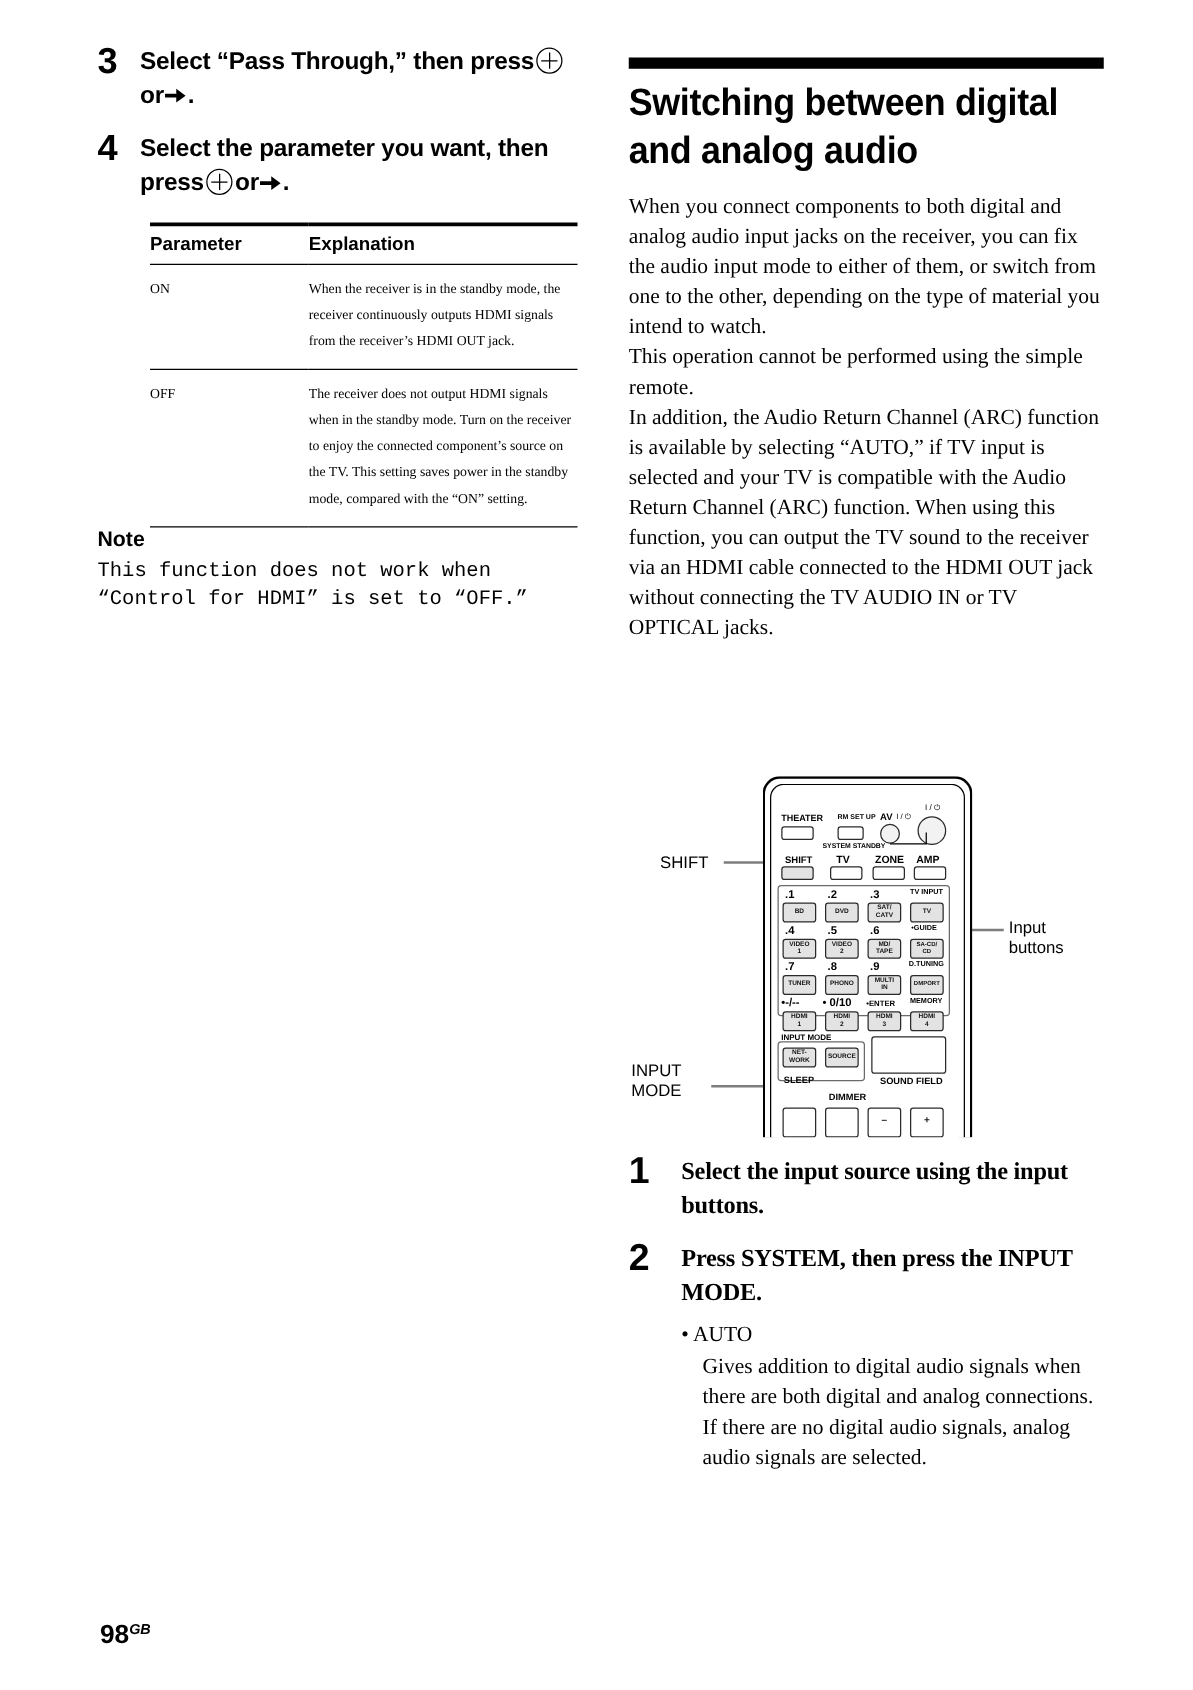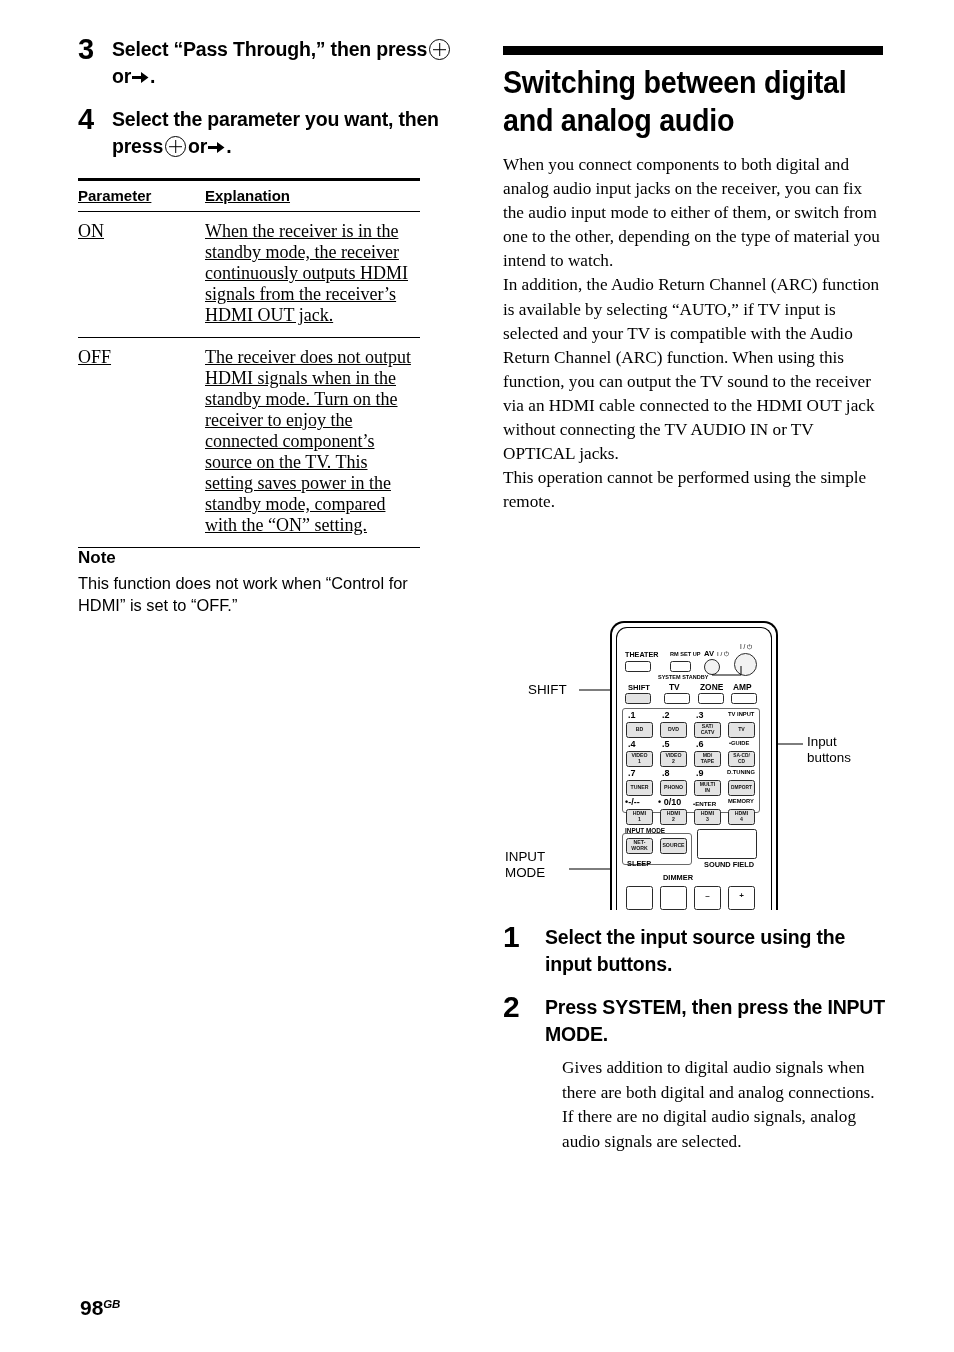--- a/index.html
+++ b/index.html
@@ -89,53 +89,53 @@
   .glyph-arrow {
     display: inline-block;
     vertical-align: -1px;
     margin: 0 1px;
   }
   .glyph-arrow svg { display: block; }
 
   
   .param-table {
     margin-top: 18px;
+    margin-left: 42px;
     width: 342px;
     border-collapse: collapse;
-    text-decoration: underline;
   }
   .param-table thead th {
     font-family: "Liberation Sans", sans-serif;
     font-weight: bold;
     font-size: 15px;
     text-align: left;
     padding: 6px 0 7px 0;
     border-top: 3.5px solid #000;
     border-bottom: 1.2px solid #000;
   }
   .param-table thead th.c1 { width: 127px; }
   .param-table tbody td {
     font-family: "Liberation Serif", serif;
-    font-size: 18px;
+    font-size: 11px;
     line-height: 21px;
     vertical-align: top;
     padding: 9px 0 11px 0;
     border-bottom: 1.2px solid #000;
   }
   .param-table tbody td.c1 { width: 127px; }
   .param-table tbody td.c2 { padding-right: 4px; }
 
   
   .note-head {
     font-family: "Liberation Sans", sans-serif;
     font-weight: bold;
     font-size: 17px;
   }
   .note-body {
-    font-family: Liberation Sans, sans-serif;
+    font-family: Liberation Mono, monospace;
     font-size: 16.4px;
     line-height: 22px;
     margin-top: 4px;
     width: 360px;
   }
 
   
   .sec-rule {
     height: 9px;
     background: #000;
@@ -260,21 +260,21 @@
   }
 
   
   .bot-steps {
     position: absolute;
     left: 503px;
     top: 922px;
     width: 390px;
   }
   .bot-steps .step-num { font-size: 30px; width: 42px; flex: 0 0 42px; }
-  .bot-steps .step-text { font-size: 19.5px; line-height: 27px; }
+  .bot-steps .step-text { font-size: 19.5px; line-height: 27px; font-family: Liberation Serif, serif; }
   .substep {
     margin-left: 42px;
     font-family: "Liberation Serif", serif;
     font-size: 17.2px;
     line-height: 24.5px;
   }
   .substep p { margin: 0; }
   .substep .bullet-line { }
   .substep .indent { padding-left: 17px; }
 
@@ -338,22 +338,22 @@
   <div class="note-head">Note</div>
   <div class="note-body">This function does not work when “Control for HDMI” is set to “OFF.”</div>
 </div>
 
 <div class="col-right">
   <div class="sec-rule"></div>
   <div class="sec-title">Switching between digital and analog audio</div>
 
   <div class="body-par">
     <p>When you connect components to both digital and analog audio input jacks on the receiver, you can fix the audio input mode to either of them, or switch from one to the other, depending on the type of material you intend to watch.</p>
+    <p>This operation cannot be performed using the simple remote.</p>
     <p>In addition, the Audio Return Channel (ARC) function is available by selecting “AUTO,” if TV input is selected and your TV is compatible with the Audio Return Channel (ARC) function. When using this function, you can output the TV sound to the receiver via an HDMI cable connected to the HDMI OUT jack without connecting the TV AUDIO IN or TV OPTICAL jacks.</p>
-    <p>This operation cannot be performed using the simple remote.</p>
   </div>
 </div>
 
 <div class="figure">
 
   <div class="callout-txt" style="left:25px; top:66px;">SHIFT</div>
   <div class="lead" style="left:76px; top:73px; width:56px; height:2px;"></div>
   <div class="lead" style="left:130px; top:73px; width:2px; height:14px;"></div>
   <div class="lead-dot" style="left:128px; top:85px;"></div>
 
@@ -512,20 +512,21 @@
     <div class="step-num">1</div>
     <div class="step-text">Select the input source using the input buttons.</div>
   </div>
 
   <div class="step" style="margin-bottom:8px;">
     <div class="step-num">2</div>
     <div class="step-text">Press SYSTEM, then press the INPUT MODE.</div>
   </div>
 
   <div class="substep">
+    <p class="bullet-line">• AUTO</p>
     <p class="indent">Gives addition to digital audio signals when there are both digital and analog connections.</p>
     <p class="indent">If there are no digital audio signals, analog audio signals are selected.</p>
   </div>
 </div>
 
 <div class="folio">
   <span class="num">98</span><span class="sup">GB</span>
 </div>
 
 </body></html>

